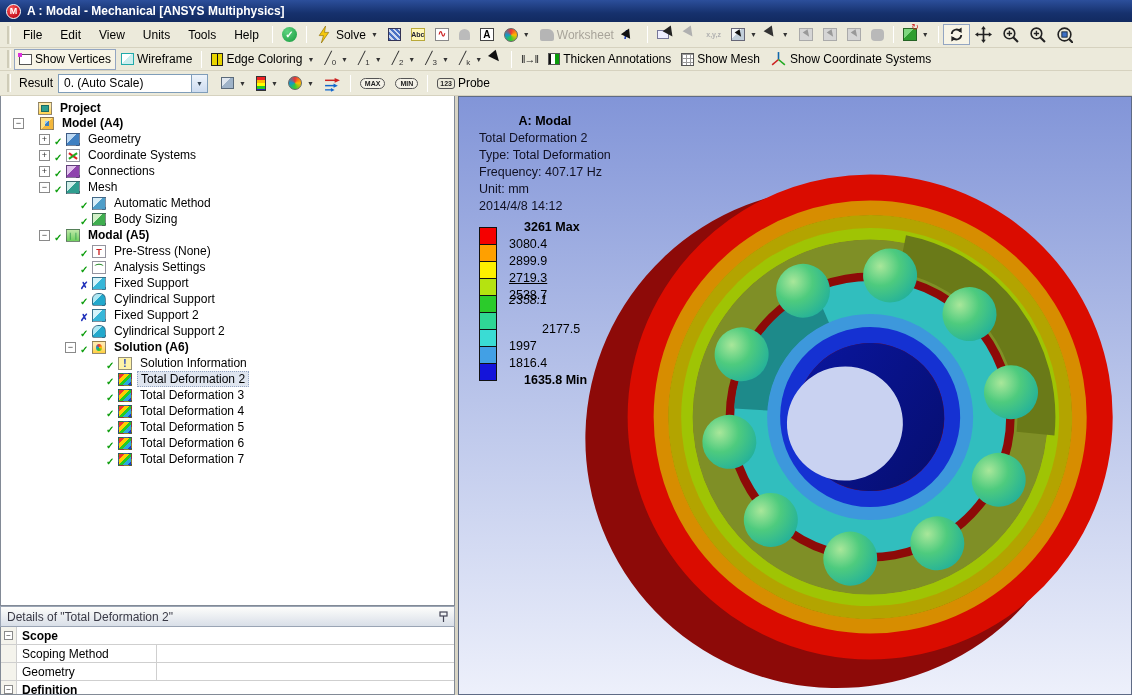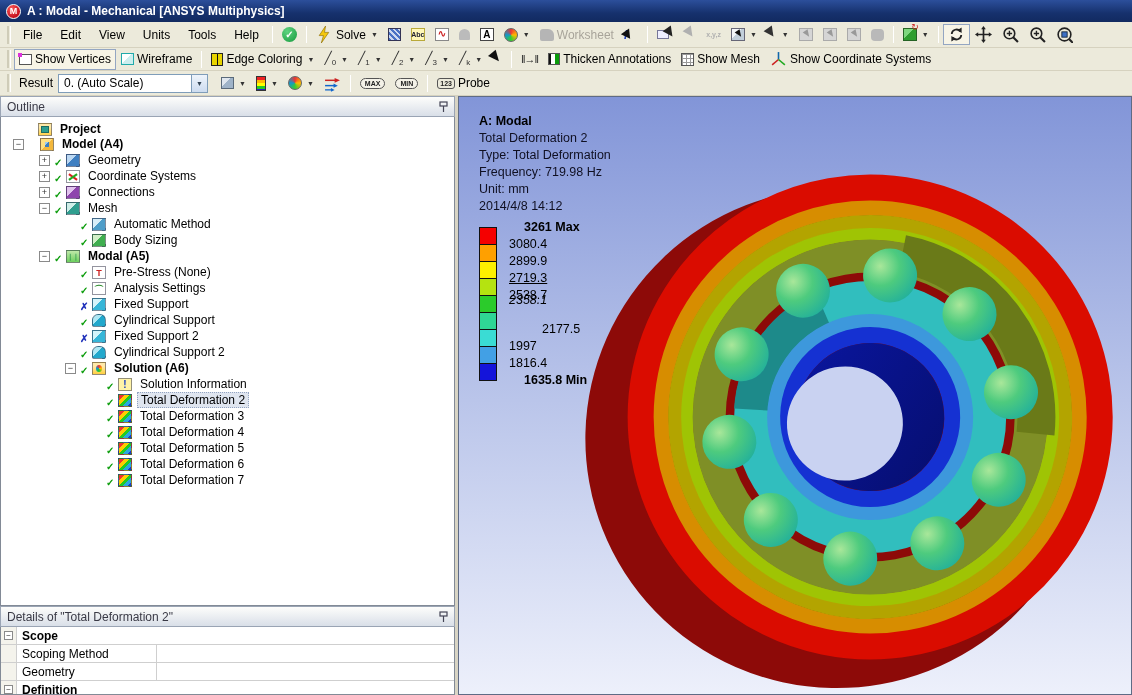--- a/index.html
+++ b/index.html
@@ -125,21 +125,21 @@
   .dgut { width:16px; flex:none; border-right:1px solid #cfcfcf; background:#f4f3ec; display:flex; align-items:center; justify-content:center; }
   .dgut .expander { margin:0; width:9px; height:9px; font-size:8px; line-height:7px; }
   .dsec { flex:1; font-weight:bold; padding:2px 5px; background:#fff; }
   .dlabel { width:140px; flex:none; padding:2px 5px; background:#fff; border-right:1px solid #cfcfcf; }
   .dvalue { flex:1; padding:2px 5px; background:#e3e2da; }
 
   
   .viewport { position:relative; flex:1; background:linear-gradient(180deg,#8295d8 0%, #b4c0e8 45%, #edf0fb 100%);
      border:1px solid #5f6b85; overflow:hidden; }
   .anno { position:absolute; left:20px; top:16px; font-size:12.5px; color:#101022; line-height:17px; }
-  .anno .t { font-weight:bold; color:#000; }
+  .anno .t { font-weight:bold; color:#000;text-align:center; }
   .legend { position:absolute; left:20px; top:130px; width:170px; height:180px; }
   .band { position:absolute; left:0; width:18px; height:18px; border:1px solid #111; }
   .lglabel { position:absolute; left:30px; height:16px; font-size:12.5px; color:#000; white-space:nowrap; }
   .lglabel.b { font-weight:bold;margin-left:15px; }
   .modelsvg { position:absolute; left:0; top:0; }
 </style>
 </head>
 <body>
 
 <div class="titlebar">
@@ -375,28 +375,20 @@
     </span>
   <span class="sep"></span>
   <span class="tbtn">
     <span class="i-123">123</span>
     <span>Probe</span>
   </span>
 </div>
 
 <div class="main">
   <div class="leftcol">
-    <div class="phead">
-      <span>Outline</span>
-      <span class="sp"></span>
-      <svg class="pin" viewBox="0 0 9 12">
-          <rect x="1" y="1" width="7" height="4" fill="none" stroke="#445" stroke-width="1.2"></rect>
-          <path d="M4.5 5v6" stroke="#445" stroke-width="1.2"></path>
-        </svg>
-    </div>
     <div class="treewrap" id="tree">
         <div class="tree-row" style="padding-left: 10px; align-items: flex-end;">
           <span class="exp-spacer"></span>
           <span class="state none">✓</span>
           <span class="ticon ic-project"></span>
           <span class="tlabel b">Project</span>
         </div>
         <div class="tree-row" style="padding-left: 12px;">
           <span class="expander">−</span>
           <span class="state none">✓</span>
@@ -605,21 +597,21 @@
           </g>
         </g>
       </g>
     </svg>
 
     <div class="anno">
       <div class="t">A: Modal</div>
       <div id="anno-lines">
           <div>Total Deformation 2</div>
           <div>Type: Total Deformation</div>
-          <div>Frequency: 719.98 Hz</div>
+          <div>Frequency: 407.17 Hz</div>
           <div>Unit: mm</div>
           <div>2014/4/8 14:12</div>
         </div>
     </div>
 
     <div class="legend" id="legend">
         <div class="band" style="top: 0px; background: rgb(245, 0, 0);"></div>
         <div class="band" style="top: 17px; background: rgb(255, 160, 0);"></div>
         <div class="band" style="top: 34px; background: rgb(253, 240, 0);"></div>
         <div class="band" style="top: 51px; background: rgb(181, 227, 16);"></div>

